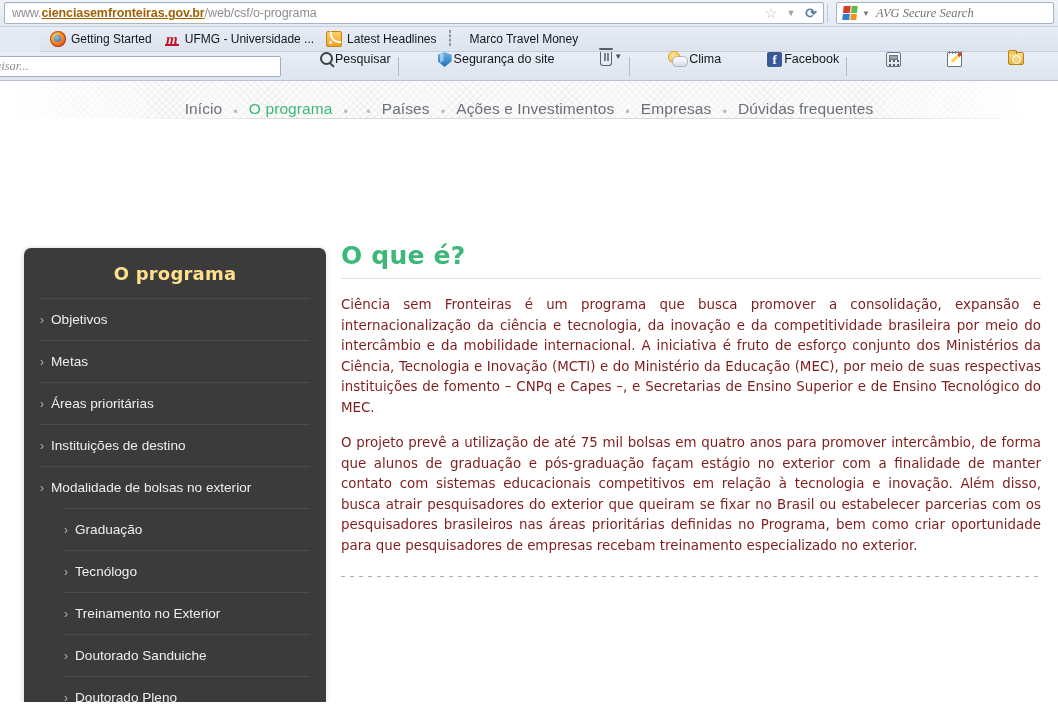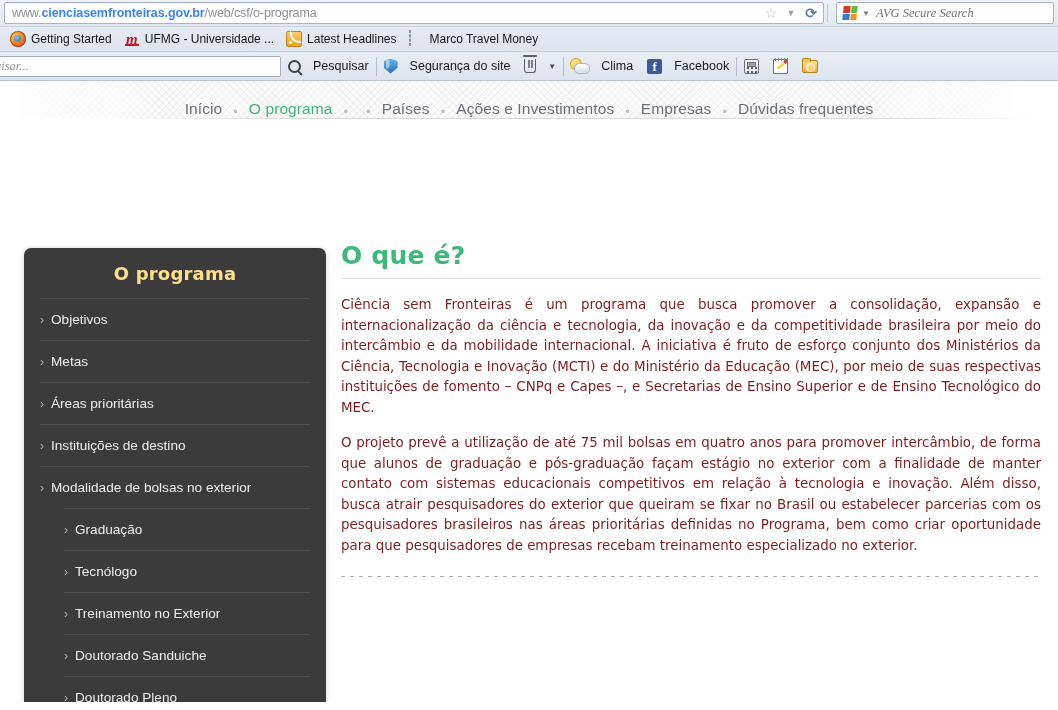--- a/index.html
+++ b/index.html
@@ -34,21 +34,21 @@
     padding: 0 2px 0 7px;
     box-shadow: inset 0 1px 1px rgba(0,0,0,.06);
   }
   #url-text {
     flex: 1;
     font-size: 12.5px;
     color: #8b8f95;
     white-space: nowrap; overflow: hidden;
     letter-spacing: -.1px;
   }
-  #url-text b { color: #3b82f6; font-weight: 700; }
+  #url-text b { color: #a16207; font-weight: 700; text-decoration: underline; }
   .urlbar-btn {
     width: 20px; height: 20px;
     display: flex; align-items: center; justify-content: center;
     flex: 0 0 auto;
   }
   .star-glyph { font-size: 14px; color: #b9bec6; line-height: 1; }
   .caret-glyph { font-size: 9px; color: #9aa0a8; }
   .reload-glyph { font-size: 14px; color: #5b7fa6; font-weight: 700; }
   #urlbar-sep {
     width: 1px; height: 18px; background: #c3cbd5; margin: 0 5px 0 3px;
@@ -82,20 +82,21 @@
   .avg-caret { font-size: 8px; color: #76797d; margin-left: 5px; }
 
   
   #bookmarks-row {
     display: flex; align-items: center;
     height: 25px;
     padding: 0 6px;
     gap: 4px;
     background: linear-gradient(to bottom, #e6ecf4 0%, #dde4ee 100%);
     border-bottom: 1px solid #c6cfdb;
+    margin-left: 40px;
   }
   .bookmark {
     display: flex; align-items: center; gap: 5px;
     padding: 2px 4px; border-radius: 2px;
     font-size: 12px; color: #12161c;
     white-space: nowrap;
   }
   .bm-ico { width: 16px; height: 16px; flex: 0 0 16px; position: relative; }
 
   
@@ -153,24 +154,25 @@
     border-radius: 2px;
     display: flex; align-items: center;
     padding-left: 2px;
     flex: 0 0 auto;
   }
   #avg-input span {
     font-size: 12.5px; color: #8f9398; font-style: italic;
     font-family: "Liberation Serif", serif;
   }
   .tb-item {
-    display: flex; align-items: center; gap: 12px;
+    display: flex; align-items: flex-start; gap: 2px;
     height: 100%; padding: 0 7px;
     font-size: 12.5px; color: #14181d;
     white-space: nowrap;
+    margin-left: 32px;
   }
   .tb-sep { width:1px; height:19px; background:#b3bcc8; }
   .mag-glyph {
     width:13px;height:13px;border:2px solid #3c4044;border-radius:50%;
     position:relative; display:inline-block;
   }
   .mag-glyph::after{
     content:"";position:absolute;right:-4px;bottom:-3px;width:6px;height:2px;
     background:#3c4044;transform:rotate(45deg);border-radius:1px;
   }

